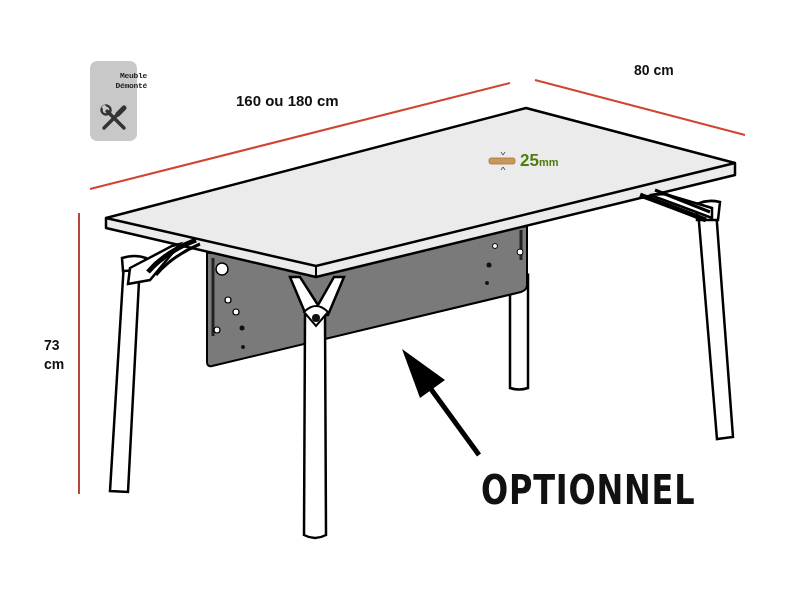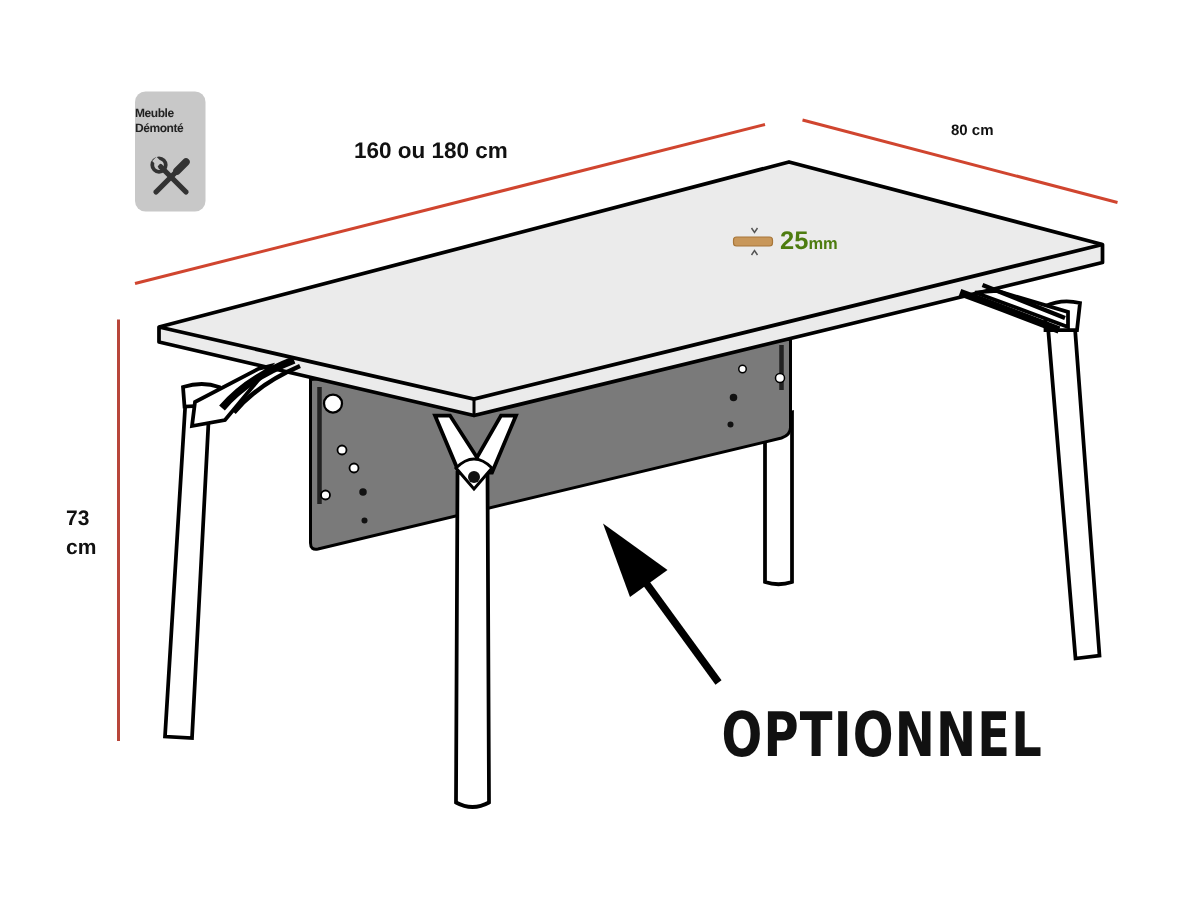--- a/index.html
+++ b/index.html
@@ -1,23 +1,23 @@
 <!DOCTYPE html>
 <html><head>
 <meta charset="utf-8">
 <style>
   html, body { margin: 0; padding: 0; background: #ffffff; }
   body { width: 800px; height: 606px; position: relative; overflow: hidden; font-family: "Liberation Sans", sans-serif; }
   .canvas { position: absolute; left: 0; top: 0; width: 800px; height: 606px; }
   .label { position: absolute; font-family: "Liberation Sans", sans-serif; font-weight: bold; color: #111; white-space: nowrap; }
   .dim-length { left: 236px; top: 92px; font-size: 15px; }
-  .dim-depth { left: 634px; top: 82px; font-size: 10px; text-align: center; }
+  .dim-depth { left: 634px; top: 62px; font-size: 14px; text-align: center; }
   .dim-height { left: 44px; top: 336px; font-size: 14px; text-align: left; line-height: 19px; }
   .badge { position: absolute; left: 90px; top: 61px; width: 47px; height: 80px; background: #c8c8c8; border-radius: 7px; }
-  .badge-text { position: absolute; left: 0; top: 10px; width: 57px; text-align: left; font-size: 8px; line-height: 10px; color: #222; font-family: Liberation Sans, sans-serif; font-weight: bold; letter-spacing: -0.3px; }
+  .badge-text { position: absolute; left: 0; top: 10px; width: 57px; text-align: right; font-size: 8px; line-height: 10px; color: #222; font-family: Liberation Mono, monospace; font-weight: bold; letter-spacing: -0.3px; }
   .badge-icon { position: absolute; left: 10px; top: 43px; width: 28px; height: 28px; }
   .thick { position: absolute; left: 487px; top: 151px; height: 20px; }
   .thick-val { position: absolute; left: 33px; top: 0px; font-size: 17px; font-weight: bold; color: #4d7c0f; font-family: "Liberation Sans", sans-serif; }
   .thick-unit { font-size: 11px; font-weight: bold; }
   .optional { position: absolute; left: 481px; top: 466px; font-family: "DejaVu Sans", sans-serif; font-weight: bold; font-size: 41px; color: #111; transform: scaleX(0.78); transform-origin: left top; letter-spacing: 1px; }
 </style>
 </head>
 <body>
 
 <div class="canvas">

